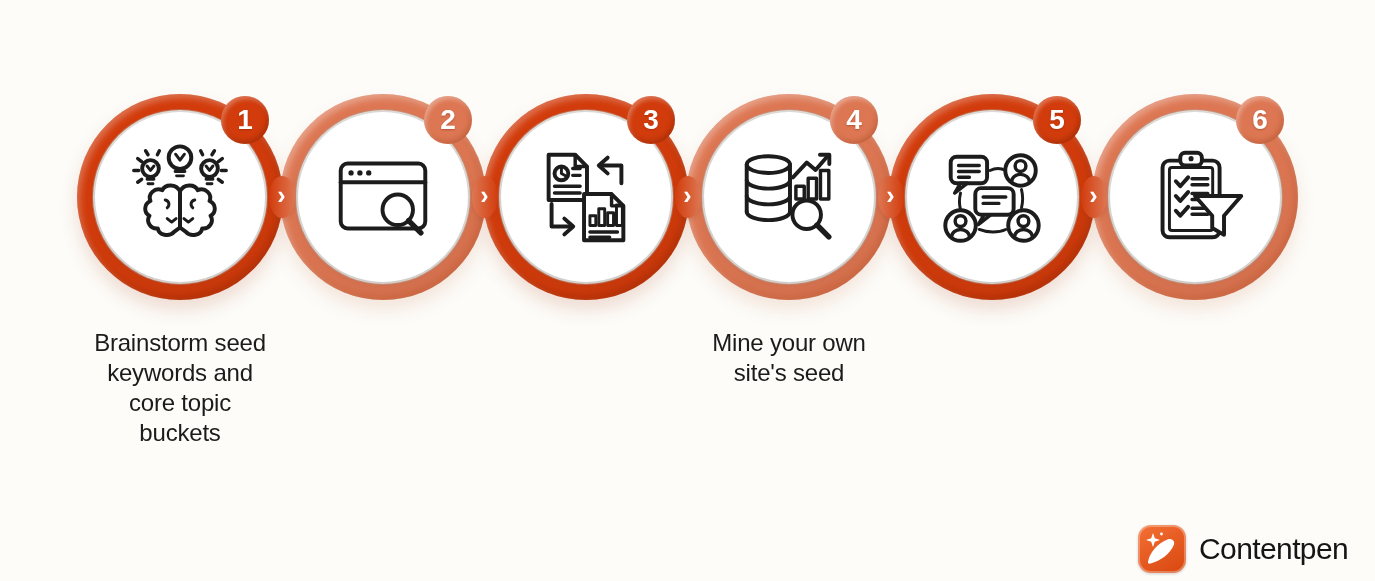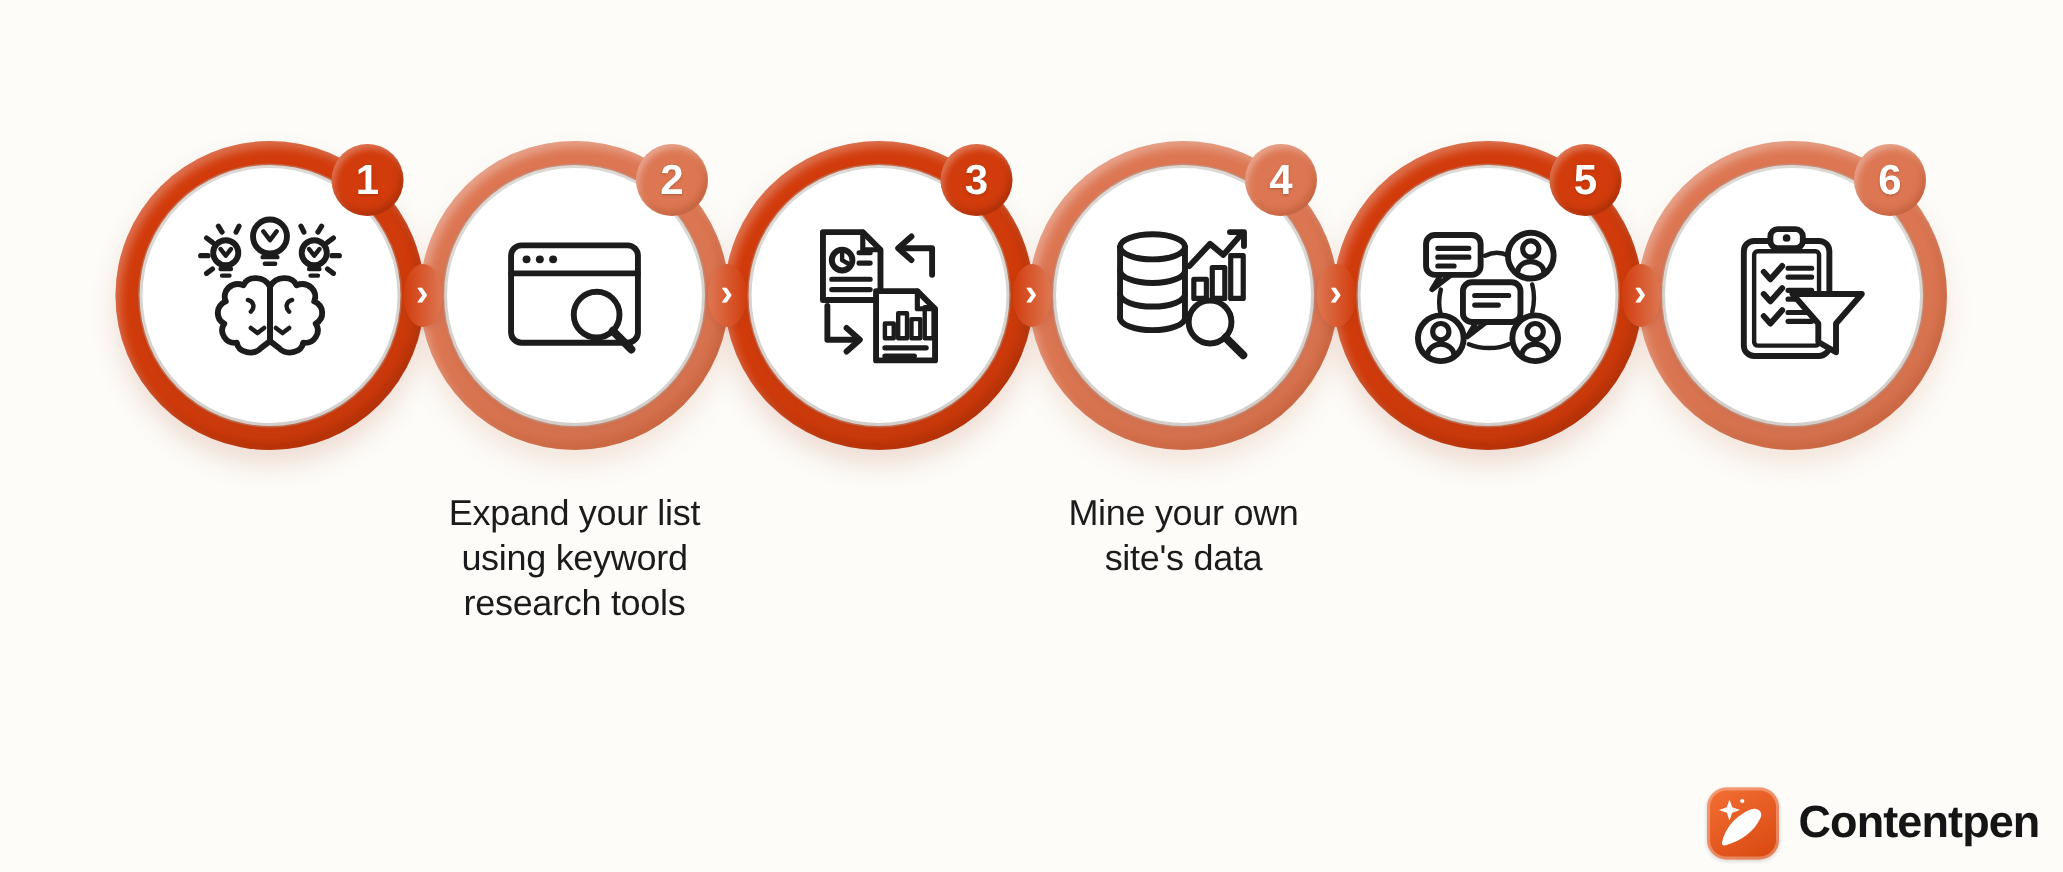--- a/index.html
+++ b/index.html
@@ -53,21 +53,21 @@
   .connector .glyph{
     color:#ffffff;font-size:25px;font-weight:bold;line-height:1;transform:translateY(-2px);
   }
   .brand{position:absolute;left:1138px;top:525px;display:flex;align-items:center;gap:13px;}
   .logo-mark{
     width:48px;height:48px;border-radius:13px;
     background:linear-gradient(150deg,#f37036,#d8470e);
     box-shadow:inset 0 0 0 2px rgba(255,255,255,.30), 0 1px 3px rgba(0,0,0,.18);
     display:flex;align-items:center;justify-content:center;
   }
-  .brand-name{font-size:30px;font-weight:bold;color:var(--brand);letter-spacing:-0.6px;}
+  .brand-name{font-size:30px;font-weight:normal;color:var(--brand);letter-spacing:-0.6px;}
 </style>
 </head>
 <body>
 
 <div id="canvas">
   <div id="steps-row">
   <div class="step tone-dark" style="left: 77px;">
     <div class="ring-band">
       <div class="ring-gap"></div>
       <div class="inner-disc">
@@ -83,43 +83,44 @@
     <path d="M55.5 16.5 l4.5 6 4.5 -6 M55 34 h10 M56.5 38.5 h7" stroke-width="3"></path>
     <path d="M60 54 C56 46.5 45 46.5 42 53 C34 50 27 57 30 64 C23 67 23 76 29 79 C25 85 30 93 37.5 92 C38.5 99 49 101 54 95.5 L60 91 Z"></path>
     <path d="M60 54 C64 46.5 75 46.5 78 53 C86 50 93 57 90 64 C97 67 97 76 91 79 C95 85 90 93 82.5 92 C81.5 99 71 101 66 95.5 L60 91 Z"></path>
     <path d="M60 54 V91" stroke-width="3.5"></path>
     <path d="M45 63 c4 1 5 5 2 8 M75 63 c-4 1 -5 5 -2 8 M47 82 l4.5 3.5 4.5 -3.5 M64 82 l4.5 3.5 4.5 -3.5" stroke-width="3"></path>
   </svg>
 </div>
       </div>
       <div class="badge">1</div>
     </div>
+    <div class="label">Brainstorm seed
+keywords and
+core topic
+buckets</div>
   </div>
 
   <div class="step tone-light" style="left: 280px;">
     <div class="ring-band">
       <div class="ring-gap"></div>
       <div class="inner-disc">
         <div class="icon-host">
   <svg viewBox="0 0 120 120" fill="none" stroke="currentColor" stroke-width="4" stroke-linecap="round" stroke-linejoin="round">
     <rect x="17" y="26" width="86" height="66" rx="7"></rect>
     <path d="M17 45 H103"></path>
     <circle cx="27.5" cy="35.5" r="2.7" fill="currentColor" stroke="none"></circle>
     <circle cx="36.5" cy="35.5" r="2.7" fill="currentColor" stroke="none"></circle>
     <circle cx="45.5" cy="35.5" r="2.7" fill="currentColor" stroke="none"></circle>
     <circle cx="75" cy="73" r="15.5" fill="#ffffff"></circle>
     <path d="M86 84 L98.5 96.5" stroke-width="5.5"></path>
   </svg>
 </div>
       </div>
       <div class="badge">2</div>
     </div>
-    <div class="label">Expand your list
-using keyword
-research tools</div>
   </div>
 
   <div class="step tone-dark" style="left: 483px;">
     <div class="ring-band">
       <div class="ring-gap"></div>
       <div class="inner-disc">
         <div class="icon-host">
   <svg viewBox="0 0 120 120" fill="none" stroke="currentColor" stroke-width="4" stroke-linecap="round" stroke-linejoin="round">
     <path d="M22 17 H49 L61 29 V63 H22 Z"></path>
     <path d="M49 17 V29 H61" stroke-width="3.5"></path>
@@ -159,21 +160,21 @@
     <path d="M17 27 V75 M61 27 V75"></path>
     <path d="M17 43 c0 4.7 9.85 8.5 22 8.5 s22 -3.8 22 -8.5 M17 59 c0 4.7 9.85 8.5 22 8.5 s22 -3.8 22 -8.5 M17 75 c0 4.7 9.85 8.5 22 8.5 s22 -3.8 22 -8.5"></path>
     <circle cx="78" cy="78" r="14.5" fill="#ffffff"></circle>
     <path d="M88.5 88.5 L100.5 100.5" stroke-width="5.5"></path>
   </svg>
 </div>
       </div>
       <div class="badge">4</div>
     </div>
     <div class="label">Mine your own
-site's data</div>
+site's seed</div>
   </div>
 
   <div class="step tone-dark" style="left: 889px;">
     <div class="ring-band">
       <div class="ring-gap"></div>
       <div class="inner-disc">
         <div class="icon-host">
   <svg viewBox="0 0 120 120" fill="none" stroke="currentColor" stroke-width="4" stroke-linecap="round" stroke-linejoin="round">
     <path d="M58 33 c5 -2.5 11 -2.5 16 0 M90 52.5 c1.5 6 1.5 12.5 0 18.5 M28 56 c-1.5 6 -1.5 11.5 0 17 M47 93 c8 3.5 20 3.5 27 0" stroke-width="3"></path>
     <rect x="18" y="19" width="37" height="27" rx="6" fill="#ffffff"></rect>

